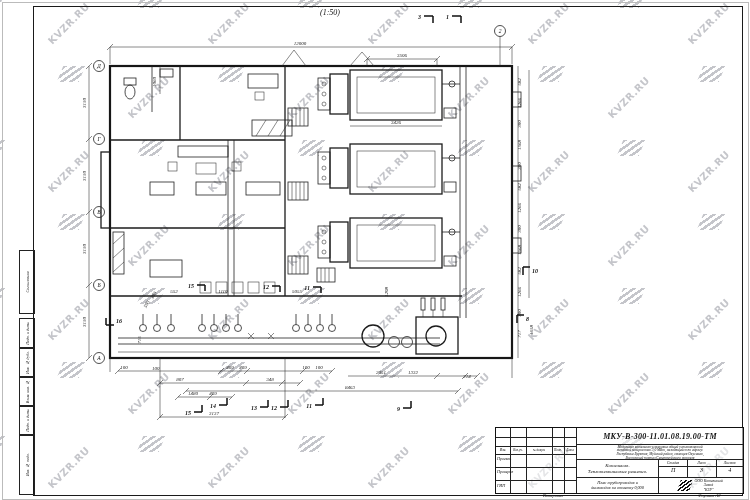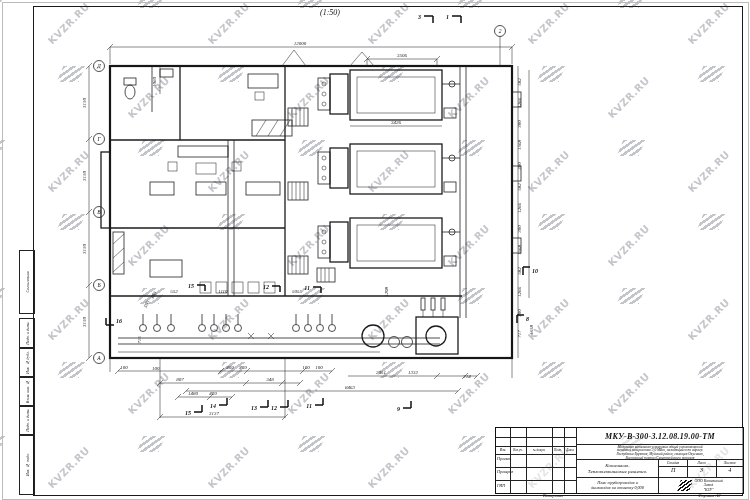--- a/index.html
+++ b/index.html
@@ -403,21 +403,21 @@
     <div class="ln" style="left:0;top:52px;width:80px;height:1px"></div>
     <div class="tb-hcell" style="left:0;width:14px">Изм.</div>
     <div class="tb-hcell" style="left:14px;width:16px">Кол.уч.</div>
     <div class="tb-hcell" style="left:30px;width:26px">№ докум.</div>
     <div class="tb-hcell" style="left:56px;width:12px">Подп.</div>
     <div class="tb-hcell" style="left:68px;width:12px">Дата</div>
     <div class="tb-row" style="top:28px">Проект.</div>
     <div class="tb-row" style="top:41px">Проверил</div>
     <div class="tb-row" style="top:55px">ГИП</div>
 
-    <div class="cell tb-doc">МКУ-В-300-3.12.08.19.00-ТМ</div>
+    <div class="cell tb-doc">МКУ-В-300-11.01.08.19.00-ТМ</div>
 
     <div class="cell tb-desc">
       <div>Модульная котельная установка общей установленной</div>
       <div>тепловой мощностью 3,0 МВт, находящейся по адресу:</div>
       <div>Республика Бурятия, Муйский район, станция Окусикан,</div>
       <div>Восточный портал Северомуйского тоннеля</div>
     </div>
 
     <div class="cell tb-name">
       <div>Котельная.</div>

